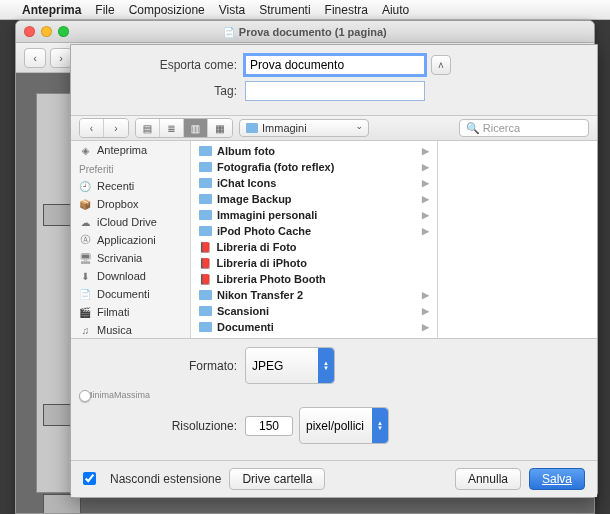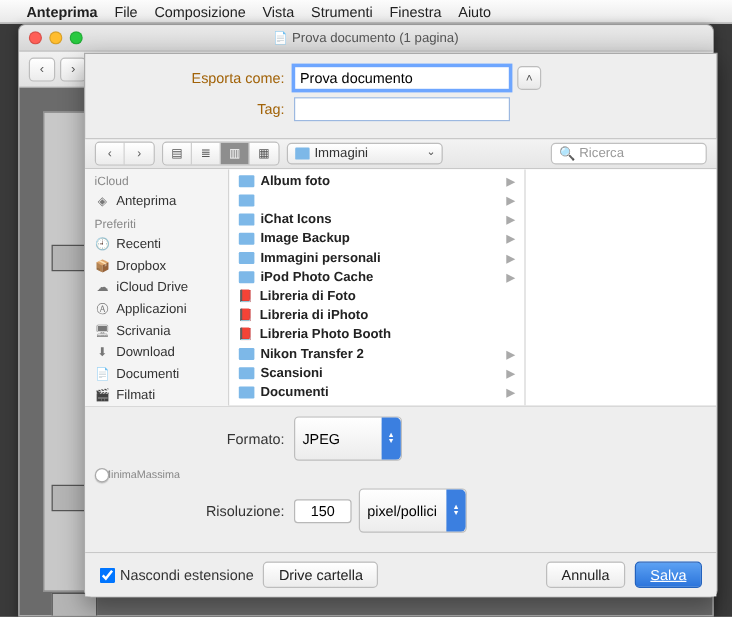--- a/index.html
+++ b/index.html
@@ -8,38 +8,38 @@
   .menubar { height: 20px; background: linear-gradient(#fcfcfc,#e8e8e8); display:flex; align-items:center; padding:0 8px; font-size:12px; gap:14px; border-bottom:1px solid #bbb;}
   .menubar .apple { font-size:13px; }
   .menubar .appname { font-weight:600; }
   .menubar span { color:#222; cursor:default;}
 
   .window { position:absolute; top:20px; left:15px; right:15px; bottom:0; background:#f5f5f5; border:1px solid #999; border-radius:6px 6px 0 0; box-shadow:0 3px 10px rgba(0,0,0,.4); overflow:hidden;}
   .titlebar { height:22px; background:linear-gradient(#eaeaea,#d6d6d6); border-bottom:1px solid #b5b5b5; display:flex; align-items:center; position:relative;}
   .tl-btns { display:flex; gap:6px; padding-left:8px;}
   .tl-btn { width:11px; height:11px; border-radius:50%; border:1px solid rgba(0,0,0,.15);}
   .tl-close{background:#ff5f57}.tl-min{background:#ffbd2e}.tl-max{background:#28c940}
-  .titlebar .title { position:absolute; left:0; right:0; text-align:center; font-size:11px; color:#555;}
+  .titlebar .title { position:absolute; left:0; right:0; text-align:center; font-size:11px; color:#555;font-weight:bold;}
   .toolbar { height:30px; background:linear-gradient(#f1f1f1,#e1e1e1); border-bottom:1px solid #bcbcbc; display:flex; align-items:center; padding:0 8px; gap:6px;}
   .tb-group{display:flex; gap:4px;}
   .tb-btn{width:22px;height:20px;border:1px solid #bdbdbd;border-radius:4px;background:linear-gradient(#fff,#ececec);display:flex;align-items:center;justify-content:center;font-size:11px;color:#555;}
   .tb-search{margin-left:auto;width:160px;height:20px;border:1px solid #c0c0c0;border-radius:4px;background:#fff;display:flex;align-items:center;padding:0 6px;font-size:11px;color:#999;}
 
   .doc-bg{position:absolute;top:52px;left:0;right:0;bottom:0;background:#6b6b6b;padding:20px;}
   .page{background:#c8c8c8;width:100%;height:100%;position:relative;border:1px solid #888;}
   .qr{position:absolute;top:8px;right:10px;width:46px;height:46px;background:
     repeating-linear-gradient(0deg,#000 0 3px,transparent 3px 6px),
     repeating-linear-gradient(90deg,#000 0 3px,transparent 3px 6px),#fff;border:2px solid #000;}
   .sidebox{position:absolute;left:6px;width:38px;height:22px;border:1px solid #555;background:#b5b5b5;}
 
   .sheet{position:absolute;top:44px;left:70px;right:12px;height:454px;background:#eee;border:1px solid #aaa;border-radius:0 0 6px 6px;box-shadow:0 8px 20px rgba(0,0,0,.35);display:flex;flex-direction:column;}
 
   .sheet-top{padding:10px 14px 8px;}
   .form-row{display:flex;align-items:center;margin-bottom:6px;position:relative;}
-  .form-row label{width:160px;text-align:right;font-size:12px;color:#a16207;padding-right:8px;}
+  .form-row label{width:160px;text-align:right;font-size:12px;color:#404040;padding-right:8px;}
   .form-row input[type=text]{flex:0 0 180px;height:20px;border:1px solid #9cb8e0;border-radius:0;background:#fff;font-size:12px;padding:0 4px;color:#000;}
   .form-row input.focused{outline:2px solid #6ea6ff;border-color:#6ea6ff;}
   .expand-btn{width:20px;height:20px;margin-left:6px;border:1px solid #bdbdbd;border-radius:4px;background:linear-gradient(#fff,#e8e8e8);font-size:10px;color:#555;display:flex;align-items:center;justify-content:center;}
 
   .browser-bar{height:26px;border-top:1px solid #c8c8c8;border-bottom:1px solid #c8c8c8;background:linear-gradient(#f3f3f3,#e6e6e6);display:flex;align-items:center;padding:0 8px;gap:6px;}
   .nav-seg,.view-seg{display:flex;border:1px solid #bdbdbd;border-radius:4px;overflow:hidden;}
   .seg-btn{width:24px;height:18px;display:flex;align-items:center;justify-content:center;font-size:10px;color:#555;background:linear-gradient(#fff,#ececec);border-right:1px solid #cfcfcf;}
   .seg-btn:last-child{border-right:none;}
   .seg-btn.active{background:#8e8e8e;color:#fff;}
   .path-popup{height:18px;border:1px solid #bdbdbd;border-radius:4px;background:linear-gradient(#fff,#ececec);display:flex;align-items:center;padding:0 18px 0 6px;font-size:11px;color:#333;gap:4px;position:relative;min-width:130px;}
@@ -67,21 +67,21 @@
   .popup .arrows{position:absolute;right:0;top:0;bottom:0;width:16px;background:#3b7fe0;border-radius:0 4px 4px 0;color:#fff;display:flex;flex-direction:column;align-items:center;justify-content:center;font-size:6px;line-height:5px;}
   .slider-wrap{display:flex;flex-direction:row;width:160px;}
   .slider-track{height:4px;background:#c9c9c9;border-radius:2px;position:relative;margin:5px 0 2px;}
   .slider-ticks{position:absolute;top:-2px;left:0;right:0;height:8px;display:flex;justify-content:space-between;}
   .slider-ticks i{width:1px;height:8px;background:#aaa;}
   .slider-thumb{position:absolute;top:-5px;width:12px;height:12px;border-radius:50%;background:#fff;border:1px solid #aaa;box-shadow:0 1px 1px rgba(0,0,0,.2);}
   .slider-labels{display:flex;justify-content:space-between;font-size:9px;color:#888;}
   .res-input{width:48px;height:20px;border:1px solid #b8b8b8;border-radius:3px;text-align:center;font-size:12px;background:#fff;}
 
   .sheet-footer{height:36px;display:flex;align-items:center;padding:0 12px;background:#eee;gap:8px;}
-  .chk{display:flex;align-items:center;gap:4px;font-size:12px;color:#333;}
+  .chk{display:flex;gap:14px;font-size:12px;color:#333;}
   .chk input{width:13px;height:13px;}
   .btn{height:22px;padding:0 12px;border:1px solid #bdbdbd;border-radius:4px;background:linear-gradient(#fff,#ececec);font-size:12px;color:#222;display:flex;align-items:center;}
   .btn.primary{background:linear-gradient(#5ca1f3,#2b74db);border-color:#2362bd;color:#fff;text-decoration:underline;}
 </style>
 </head>
 <body>
 
 <div class="menubar">
   <span class="apple"></span>
   <span class="appname">Anteprima</span>
@@ -160,21 +160,20 @@
       <span>Immagini</span>
     </div>
     <div class="browser-search">
       <span>🔍</span>&nbsp;
       <span>Ricerca</span>
     </div>
   </div>
 
   <div class="browser-body">
     <div class="sidebar" id="sidebar">
-        <div class="sb-header">iCloud</div>
         <div class="sb-item">
           <span class="sb-icon">◈</span>
           <span>Anteprima</span>
         </div>
         <div class="sb-header">Preferiti</div>
         <div class="sb-item">
           <span class="sb-icon">🕘</span>
           <span>Recenti</span>
         </div>
         <div class="sb-item">
@@ -215,20 +214,21 @@
         </div>
       </div>
     <div class="filelist" id="filelist">
         <div class="fl-row">
           <span class="folder-ico"></span>
           <span>Album foto</span>
           <span class="arrow">▶</span>
         </div>
         <div class="fl-row">
           <span class="folder-ico"></span>
+          <span>Fotografia (foto reflex)</span>
           <span class="arrow">▶</span>
         </div>
         <div class="fl-row">
           <span class="folder-ico"></span>
           <span>iChat Icons</span>
           <span class="arrow">▶</span>
         </div>
         <div class="fl-row">
           <span class="folder-ico"></span>
           <span>Image Backup</span>

